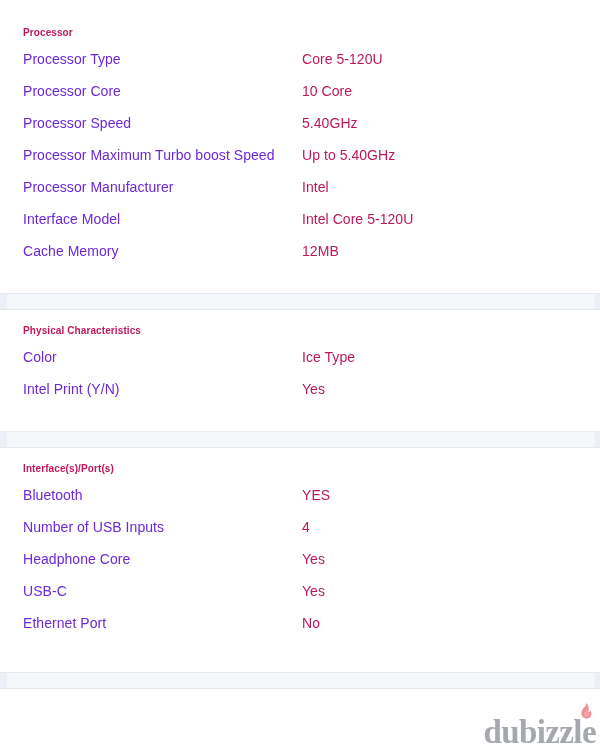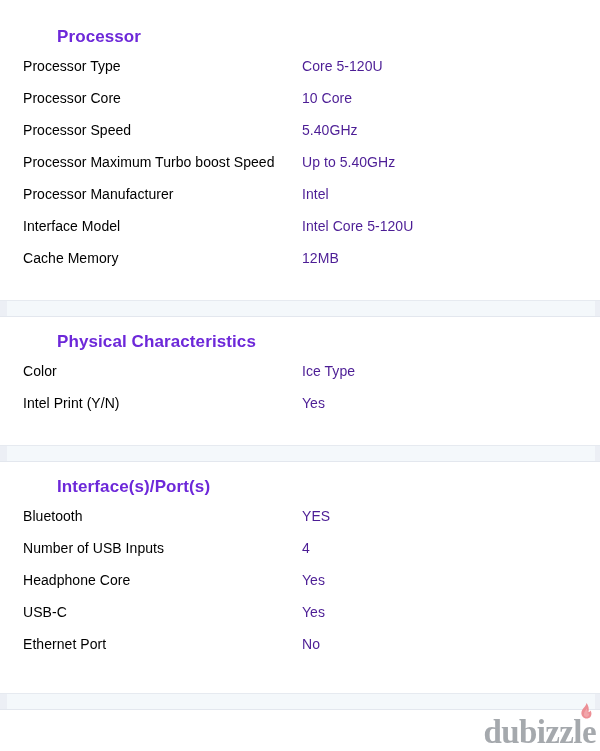--- a/index.html
+++ b/index.html
@@ -22,49 +22,48 @@
     height: 751px;
     background: #ffffff;
   }
 
   
   .spec-section {
     padding: 0 0 0 0;
   }
 
   .section-title {
-    font-size: 17px;
+    font-size: 10px;
     font-weight: bold;
-    color: #6d28d9;
+    color: #be185d;
     padding-left: 23px;
     line-height: 1;
     letter-spacing: 0.1px;
-    margin-left: 34px;
   }
 
   .spec-row {
     display: flex;
     align-items: baseline;
     height: 32px;
   }
 
   .spec-label {
     width: 302px;
     padding-left: 23px;
     box-sizing: border-box;
     font-size: 14px;
-    color: #000000;
+    color: #6d28d9;
     white-space: nowrap;
     letter-spacing: 0.05px;
   }
 
   .spec-value {
     flex: 1;
     font-size: 14px;
-    color: #4c1d95;
+    color: #be185d;
     white-space: nowrap;
     letter-spacing: 0.05px;
   }
 
   
   .divider {
     position: relative;
     height: 17px;
     width: 100%;
     background: #f4f8fb;

